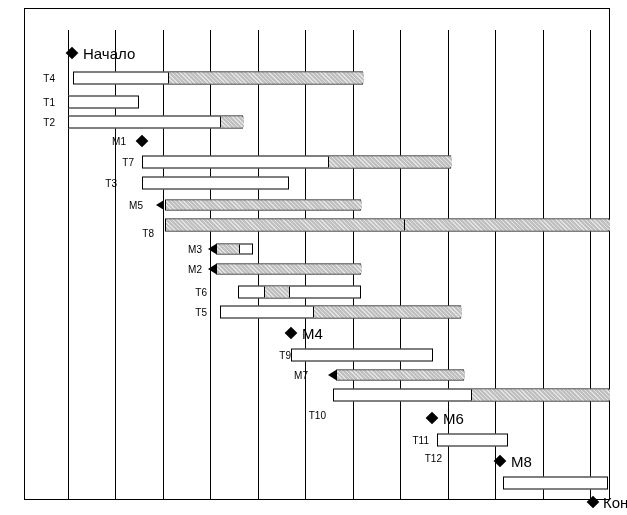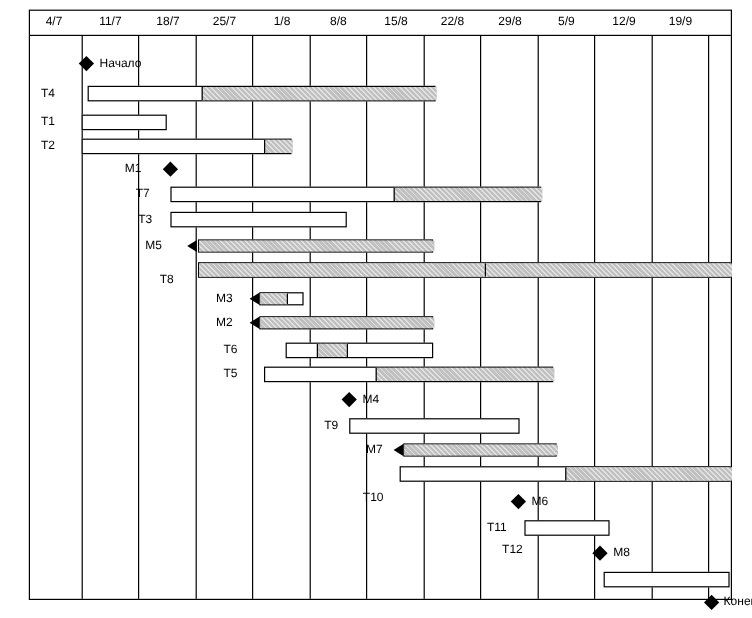--- a/index.html
+++ b/index.html
@@ -54,27 +54,27 @@
     top: 21px;
     bottom: 0;
     width: 1px;
     background: #000000;
   }
   
   .row-label {
     position: absolute;
     font-size: 10px;
     color: #000000;
-    text-align: center;
+    text-align: right;
     white-space: nowrap;
     transform: translateY(-50%);
   }
   .free-label {
     position: absolute;
-    font-size: 10px;
+    font-size: 15px;
     color: #000000;
     white-space: nowrap;
     transform: translateY(-50%);
   }
   
   .bar {
     position: absolute;
     box-sizing: border-box;
     border: 1px solid #000000;
     background: #ffffff;
@@ -111,34 +111,20 @@
     border-right: 8px solid #000000;
     transform: translateY(-50%);
   }
 </style>
 </head>
 <body>
 
 <div id="chart-root">
   <div class="plot-frame">
 
-    <div class="axis-band">
-      <div class="axis-tick-label" style="left:20px">4/7</div>
-      <div class="axis-tick-label" style="left:67px">11/7</div>
-      <div class="axis-tick-label" style="left:115px">18/7</div>
-      <div class="axis-tick-label" style="left:162px">25/7</div>
-      <div class="axis-tick-label" style="left:210px">1/8</div>
-      <div class="axis-tick-label" style="left:257px">8/8</div>
-      <div class="axis-tick-label" style="left:305px">15/8</div>
-      <div class="axis-tick-label" style="left:352px">22/8</div>
-      <div class="axis-tick-label" style="left:400px">29/8</div>
-      <div class="axis-tick-label" style="left:447px">5/9</div>
-      <div class="axis-tick-label" style="left:495px">12/9</div>
-      <div class="axis-tick-label" style="left:542px">19/9</div>
-    </div>
 
     <div class="gridline" style="left:43px"></div>
     <div class="gridline" style="left:90px"></div>
     <div class="gridline" style="left:138px"></div>
     <div class="gridline" style="left:185px"></div>
     <div class="gridline" style="left:233px"></div>
     <div class="gridline" style="left:280px"></div>
     <div class="gridline" style="left:328px"></div>
     <div class="gridline" style="left:375px"></div>
     <div class="gridline" style="left:423px"></div>
@@ -163,21 +149,21 @@
     </div>
 
     <div class="row-label" style="left:71px; width:30px; top:132px">M1</div>
     <div class="diamond" style="left:117px; top:132px"></div>
 
     <div class="row-label" style="left:79px; width:30px; top:153px">T7</div>
     <div class="bar" style="left:117px; top:153px; width:309px; height:13px">
       <div class="fill to-end" style="left:186px; width:123px"></div>
     </div>
 
-    <div class="row-label" style="left:81px; width:30px; top:174px">T3</div>
+    <div class="row-label" style="left:62px; width:30px; top:174px">T3</div>
     <div class="bar" style="left:117px; top:174px; width:147px; height:13px"></div>
 
     <div class="row-label" style="left:88px; width:30px; top:196px">M5</div>
     <div class="arrow-left" style="left:131px; top:196px"></div>
     <div class="bar" style="left:140px; top:196px; width:196px; height:11px">
       <div class="fill from-start to-end" style="left:0px; width:196px"></div>
     </div>
 
     <div class="row-label" style="left:99px; width:30px; top:224px">T8</div>
     <div class="bar" style="left:140px; top:216px; width:444px; height:13px">
@@ -206,21 +192,21 @@
     <div class="bar" style="left:195px; top:303px; width:241px; height:13px">
       <div class="fill to-end" style="left:93px; width:148px"></div>
     </div>
 
     <div class="diamond" style="left:266px; top:324px"></div>
     <div class="free-label" style="left:277px; top:324px">M4</div>
 
     <div class="row-label" style="left:236px; width:30px; top:346px">T9</div>
     <div class="bar" style="left:266px; top:346px; width:142px; height:13px"></div>
 
-    <div class="row-label" style="left:272px; width:30px; top:366px">M7</div>
+    <div class="row-label" style="left:253px; width:30px; top:366px">M7</div>
     <div class="arrow-left" style="left:303px; top:366px"></div>
     <div class="bar" style="left:311px; top:366px; width:128px; height:11px">
       <div class="fill from-start to-end" style="left:0px; width:128px"></div>
     </div>
 
     <div class="row-label" style="left:271px; width:30px; top:406px">T10</div>
     <div class="bar" style="left:308px; top:386px; width:276px; height:13px">
       <div class="fill to-end" style="left:138px; width:138px"></div>
     </div>
 

